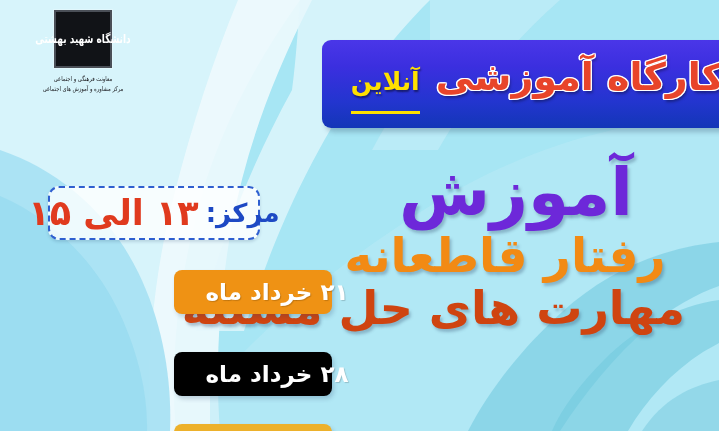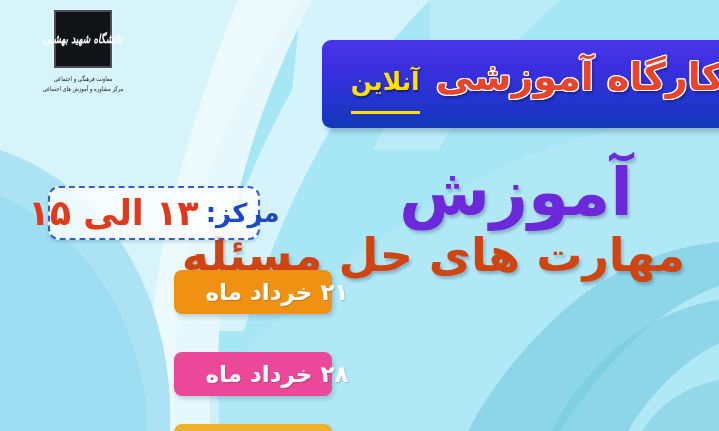--- a/index.html
+++ b/index.html
@@ -21,21 +21,20 @@
   
   .logo-block{
     position:absolute;left:18px;top:10px;width:130px;height:110px;
     display:flex;flex-direction:column;align-items:center;
   }
   .logo-mark{
     width:54px;height:54px;background:#111317;
     border:2px solid #4a4f57;
     display:flex;align-items:center;justify-content:center;
     box-shadow:0 0 0 1px rgba(255,255,255,.25);
-    font-style:italic;
   }
   .logo-mark .glyph{
     color:#ffffff;font-size:9px;line-height:9px;font-weight:bold;
     font-family:"DejaVu Sans","Liberation Sans",sans-serif;
     transform:scaleY(1.35);letter-spacing:-0.5px;
     text-align:center;white-space:nowrap;
   }
   .logo-caption{
     margin-top:7px;text-align:center;color:#1b1b1f;
     font-size:5.2px;line-height:8px;letter-spacing:0px;
@@ -91,21 +90,21 @@
   .date-badge{
     position:absolute;height:44px;box-sizing:border-box;
     border-radius:8px;display:flex;align-items:center;justify-content:center;
     color:#ffffff;font-size:23px;font-weight:bold;white-space:nowrap;
     direction:rtl;
     box-shadow:2px 3px 4px rgba(40,70,110,.22);
     text-shadow:1px 1px 1px rgba(0,0,0,.18);
     padding-left:48px;
   }
   .date-1{left:174px;top:270px;width:158px;background:#ef9214;}
-  .date-2{left:174px;top:352px;width:158px;background:#ec4899;}
+  .date-2{left:174px;top:352px;width:158px;background:#000000;}
   .date-3{left:174px;top:424px;width:158px;background:#edb12b;}
 
   
   .headline{
     position:absolute;right:0px;top:160px;width:400px;
     direction:rtl;text-align:center;
   }
   .hl-line{
     font-weight:bold;white-space:nowrap;line-height:1;
     text-shadow:2px 3px 3px rgba(60,90,120,.35);
@@ -175,20 +174,21 @@
 
   <div class="banner">
     <div class="banner-inner">
       <div class="banner-main">کارگاه آموزشی</div>
       <div class="banner-sub">آنلاین</div>
     </div>
   </div>
 
   <div class="headline">
     <div class="hl-line hl-1">آموزش</div>
+    <div class="hl-line hl-2">رفتار قاطعانه</div>
     <div class="hl-line hl-3">مهارت های حل مسئله</div>
     <div class="hl-line hl-4"></div>
   </div>
 
   <div class="time-badge">
     <div class="time-label">مرکز:</div>
     <div class="time-value">۱۳ الی ۱۵</div>
   </div>
 
   <div class="date-badge date-1">۲۱ خرداد ماه</div>

